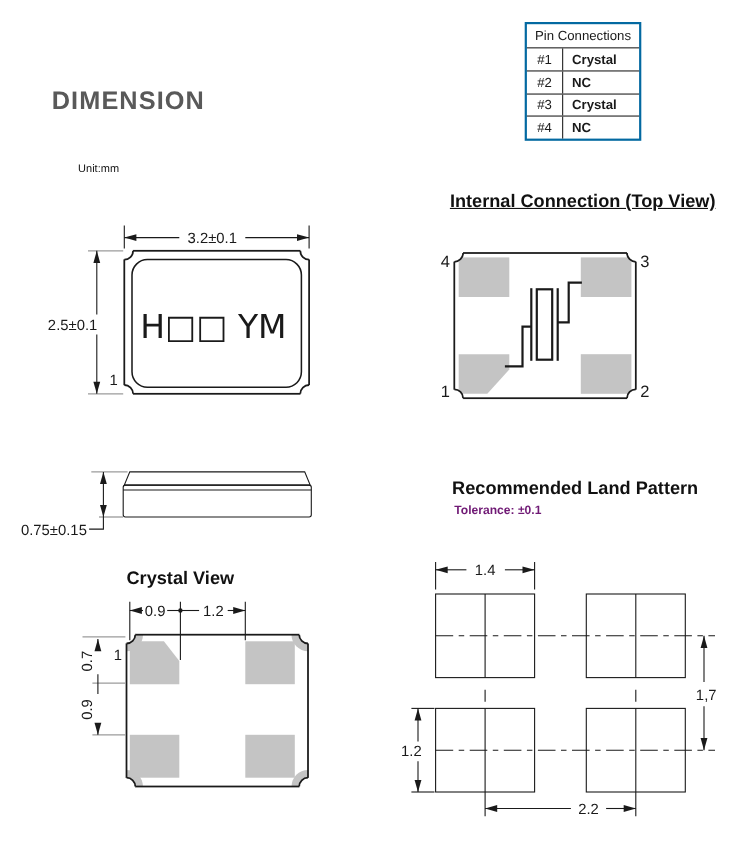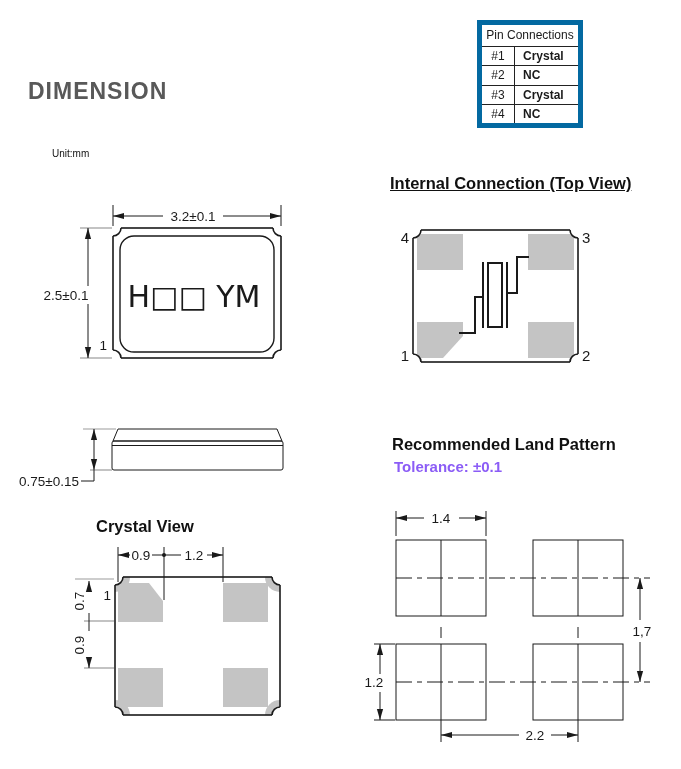--- a/index.html
+++ b/index.html
@@ -1,25 +1,25 @@
 <!DOCTYPE html>
 <html><head>
 <meta charset="utf-8">
 <style>
   html,body{margin:0;padding:0;background:#fff;}
   .canvas{position:relative;width:681px;height:769px;background:#fff;overflow:hidden;
           font-family:"Liberation Sans","DejaVu Sans",sans-serif;color:#1a1a1a;}
-  .abs{position:absolute;}
+  .abs{position:absolute;margin-left:19px;}
   .h-dim{font-size:23px;font-weight:bold;color:#595959;letter-spacing:1px;}
   .h-unit{font-size:10px;color:#111;}
   .h-sec{font-size:16.5px;font-weight:bold;color:#111;}
-  .h-tol{font-size:15px;font-weight:bold;color:#8b5cf6;}
+  .h-tol{font-size:11px;font-weight:bold;color:#701a75;}
   
   .ptable{position:absolute;left:477px;top:20px;width:106px;height:108px;
-          border:5px solid #0369a1;display:flex;flex-direction:column;font-size:12px;box-sizing:border-box;}
+          border:2px solid #0369a1;display:flex;flex-direction:column;font-size:12px;box-sizing:border-box;}
   .phead{height:21px;line-height:21px;text-align:center;border-bottom:1px solid #222;}
   .prow{flex:1;display:flex;border-bottom:1px solid #222;}
   .prow:last-child{border-bottom:none;}
   .pc1{width:32px;border-right:1px solid #222;display:flex;align-items:center;justify-content:center;}
   .pc2{flex:1;display:flex;align-items:center;padding-left:8px;font-weight:bold;}
   
   svg{position:absolute;left:0;top:0;}
   .ln{stroke:#1a1a1a;stroke-width:1;fill:none;}
   .ln2{stroke:#1a1a1a;stroke-width:1.6;fill:none;}
   .lng{stroke:#9b9b9b;stroke-width:1.2;fill:none;}

